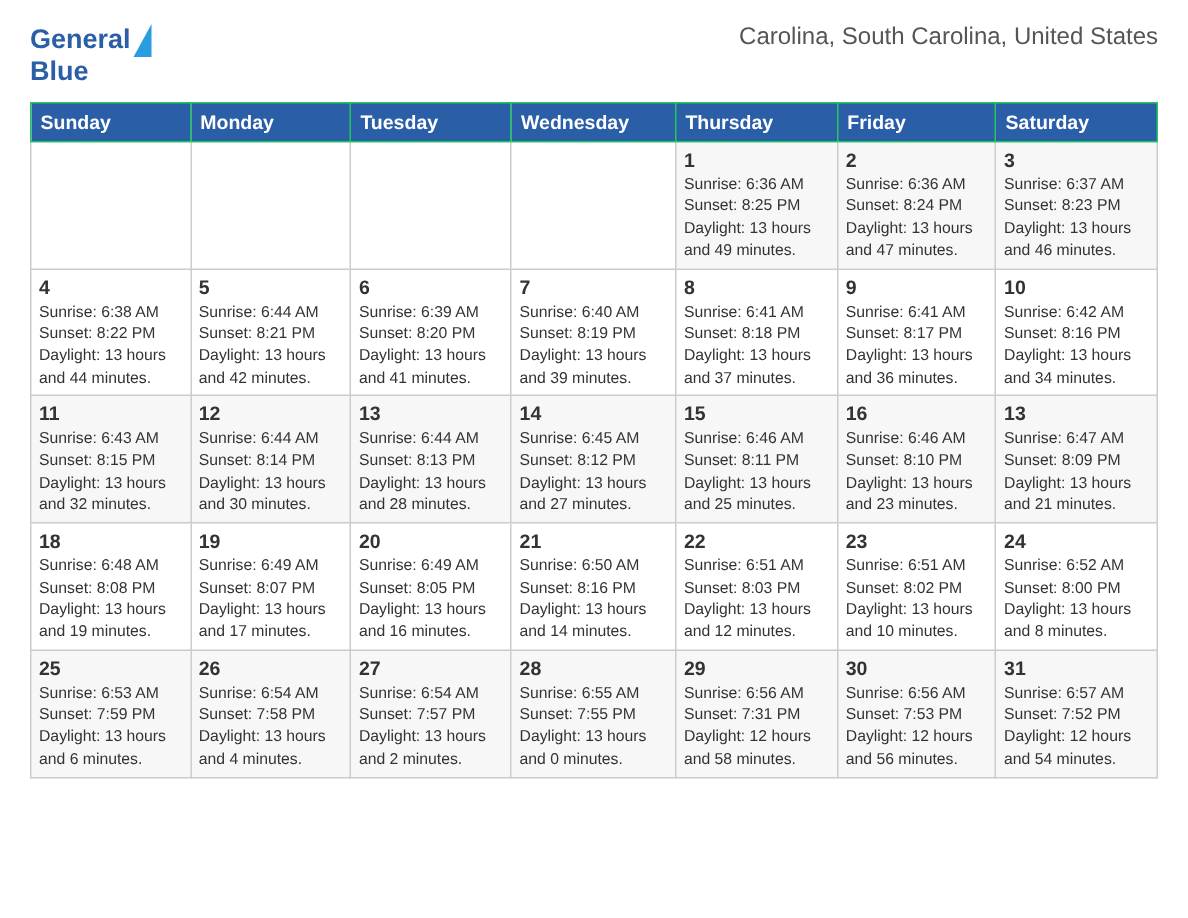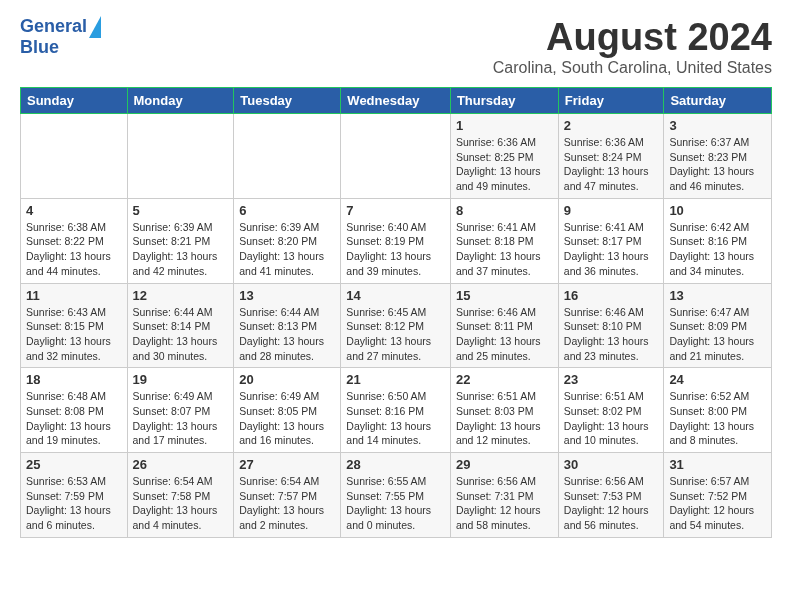--- a/index.html
+++ b/index.html
@@ -98,21 +98,20 @@
   <div class="logo">
     <div style="display:flex;flex-direction:column;align-items:flex-start;">
       <div style="display:flex;align-items:center;">
         <span class="logo-text">General</span>
         <span class="logo-triangle"></span>
       </div>
       <span class="logo-text">Blue</span>
     </div>
   </div>
   <div class="title-area">
-    <div class="month-title">August 2024</div>
     <div class="location-title">Carolina, South Carolina, United States</div>
   </div>
 </div>
 
 <table class="calendar-table">
   <thead>
     <tr>
     <th>Sunday</th>
         <th>Monday</th>
         <th>Tuesday</th>
@@ -153,21 +152,21 @@
       <tr>
         <td>
           <span class="day-num">4</span>
           <div class="day-info">Sunrise: 6:38 AM
 Sunset: 8:22 PM
 Daylight: 13 hours
 and 44 minutes.</div>
         </td>
         <td>
           <span class="day-num">5</span>
-          <div class="day-info">Sunrise: 6:39 AM
+          <div class="day-info">Sunrise: 6:44 AM
 Sunset: 8:21 PM
 Daylight: 13 hours
 and 42 minutes.</div>
         </td>
         <td>
           <span class="day-num">6</span>
           <div class="day-info">Sunrise: 6:39 AM
 Sunset: 8:20 PM
 Daylight: 13 hours
 and 41 minutes.</div>

